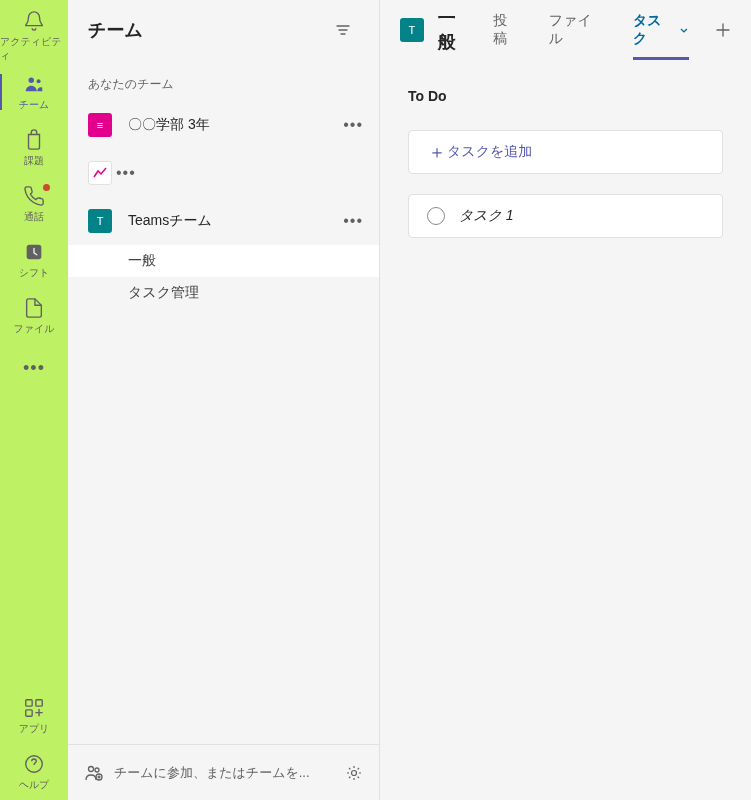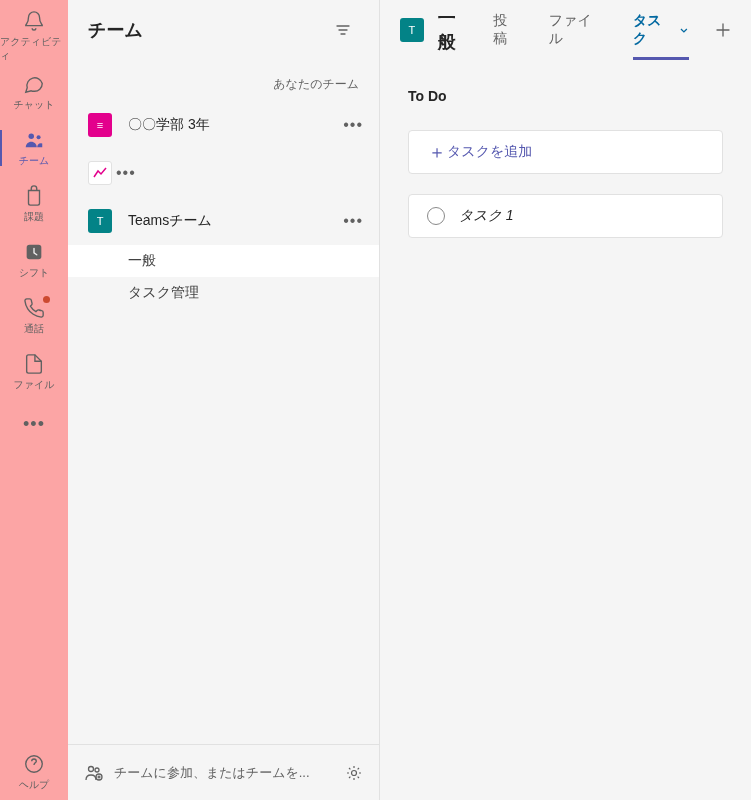--- a/index.html
+++ b/index.html
@@ -1,35 +1,35 @@
 <!DOCTYPE html>
 <html><head>
 <meta charset="utf-8">
 <style>
 * { margin: 0; padding: 0; box-sizing: border-box; font-family: "Segoe UI", -apple-system, sans-serif; }
 body { width: 751px; height: 800px; overflow: hidden; display: flex; background: #f0f0f0; }
 
 
-.app-rail { width: 68px; background: #fca5a5; display: flex; flex-direction: column; align-items: center; padding-top: 8px; }
+.app-rail { width: 68px; background: #bef264; display: flex; flex-direction: column; align-items: center; padding-top: 8px; }
 .rail-item { width: 68px; height: 56px; display: flex; flex-direction: column; align-items: center; justify-content: center; cursor: pointer; position: relative; }
 .rail-item.active::before { content: ""; position: absolute; left: 0; top: 10px; bottom: 10px; width: 2px; background: #5558af; }
 .rail-icon { width: 24px; height: 24px; display: flex; align-items: center; justify-content: center; color: #616161; }
 .rail-item.active .rail-icon { color: #5558af; }
 .rail-label { font-size: 10px; color: #616161; margin-top: 2px; }
 .rail-item.active .rail-label { color: #5558af; }
 .rail-dot { position: absolute; top: 8px; right: 18px; width: 7px; height: 7px; background: #cc4a31; border-radius: 50%; }
 .rail-spacer { flex: 1; }
 .rail-more { width: 68px; height: 48px; display: flex; align-items: center; justify-content: center; cursor: pointer; color: #616161; font-size: 18px; letter-spacing: 1px; }
 
 
 .teams-sidebar { width: 312px; background: #f5f5f5; border-right: 1px solid #e1e1e1; display: flex; flex-direction: column; }
 .sidebar-header { height: 60px; display: flex; align-items: center; justify-content: space-between; padding: 0 20px; }
 .sidebar-title { font-size: 18px; font-weight: 700; color: #252525; }
 .filter-btn { width: 32px; height: 32px; display: flex; align-items: center; justify-content: center; color: #616161; cursor: pointer; }
-.section-label { font-size: 12px; color: #616161; padding: 16px 20px 8px; text-align: right; }
+.section-label { font-size: 12px; color: #616161; padding: 16px 20px 8px; }
 .team-row { height: 48px; display: flex; align-items: center; padding: 0 12px 0 20px; cursor: pointer; }
 .team-avatar { width: 24px; height: 24px; border-radius: 3px; display: flex; align-items: center; justify-content: center; font-size: 11px; color: #fff; flex-shrink: 0; }
 .team-avatar.pink { background: #e3008c; }
 .team-avatar.chart { background: #fff; border: 1px solid #e1e1e1; color: #e3008c; }
 .team-avatar.teal { background: #038387; }
 .team-name { margin-left: 16px; flex: 1; font-size: 14px; color: #252525; }
 .team-more { color: #616161; font-size: 16px; letter-spacing: 1px; padding: 0 4px; }
 .channel-row { height: 32px; display: flex; align-items: center; padding-left: 60px; cursor: pointer; font-size: 14px; color: #424242; }
 .channel-row.active { background: #fff; }
 .sidebar-footer { height: 56px; border-top: 1px solid #e1e1e1; display: flex; align-items: center; padding: 0 16px; color: #616161; }
@@ -63,28 +63,20 @@
   <div id="rail-items">
       <div class="rail-item">
         <span class="rail-icon">
           <svg width="22" height="22" viewBox="0 0 24 24" fill="none" stroke="currentColor" stroke-width="1.5">
             <path d="M6 8a6 6 0 1112 0c0 7 3 7 3 9H3c0-2 3-2 3-9z"></path>
             <path d="M10 20a2 2 0 004 0"></path>
           </svg>
         </span>
         <span class="rail-label">アクティビティ</span>
       </div>
-      <div class="rail-item">
-        <span class="rail-icon">
-          <svg width="22" height="22" viewBox="0 0 24 24" fill="none" stroke="currentColor" stroke-width="1.5">
-            <path d="M21 11.5a8.38 8.38 0 01-9 8.4 8.5 8.5 0 01-3-.5L3 21l1.6-5A8.5 8.5 0 1121 11.5z"></path>
-          </svg>
-        </span>
-        <span class="rail-label">チャット</span>
-      </div>
       <div class="rail-item active">
         <span class="rail-icon">
           <svg width="22" height="22" viewBox="0 0 24 24" fill="currentColor">
             <circle cx="9" cy="8" r="3"></circle>
             <circle cx="17" cy="9" r="2.2"></circle>
             <path d="M3 20c0-3.3 2.7-6 6-6s6 2.7 6 6H3z"></path>
             <path d="M15.5 20c0-2.5 1.3-4.5 4-4.5 1 0 1.5.3 1.5.3V20h-5.5z"></path>
           </svg>
         </span>
         <span class="rail-label">チーム</span>
@@ -93,49 +85,60 @@
         <span class="rail-icon">
           <svg width="22" height="22" viewBox="0 0 24 24" fill="none" stroke="currentColor" stroke-width="1.5">
             <path d="M6 6h12v14a2 2 0 01-2 2H8a2 2 0 01-2-2V6z"></path>
             <path d="M9 6V4a3 3 0 016 0v2"></path>
           </svg>
         </span>
         <span class="rail-label">課題</span>
       </div>
       <div class="rail-item">
         <span class="rail-icon">
+          <svg width="22" height="22" viewBox="0 0 24 24" fill="none" stroke="currentColor" stroke-width="1.5">
+            <path d="M22 16.92v3a2 2 0 01-2.18 2 19.79 19.79 0 01-8.63-3.07 19.5 19.5 0 01-6-6 19.79 19.79 0 01-3.07-8.67A2 2 0 014.11 2h3a2 2 0 012 1.72c.13.96.37 1.9.7 2.81a2 2 0 01-.45 2.11L8.09 9.91a16 16 0 006 6l1.27-1.27a2 2 0 012.11-.45c.91.33 1.85.57 2.81.7A2 2 0 0122 16.92z"></path>
+          </svg>
+        </span>
+        <span class="rail-label">通話</span>
+        <span class="rail-dot"></span>
+      </div>
+      <div class="rail-item">
+        <span class="rail-icon">
           <svg width="22" height="22" viewBox="0 0 24 24" fill="currentColor">
             <rect x="4" y="4" width="16" height="16" rx="3"></rect>
             <path d="M12 8v5l3 2" stroke="#ebebeb" stroke-width="1.5" fill="none" stroke-linecap="round"></path>
           </svg>
         </span>
         <span class="rail-label">シフト</span>
       </div>
       <div class="rail-item">
         <span class="rail-icon">
           <svg width="22" height="22" viewBox="0 0 24 24" fill="none" stroke="currentColor" stroke-width="1.5">
-            <path d="M22 16.92v3a2 2 0 01-2.18 2 19.79 19.79 0 01-8.63-3.07 19.5 19.5 0 01-6-6 19.79 19.79 0 01-3.07-8.67A2 2 0 014.11 2h3a2 2 0 012 1.72c.13.96.37 1.9.7 2.81a2 2 0 01-.45 2.11L8.09 9.91a16 16 0 006 6l1.27-1.27a2 2 0 012.11-.45c.91.33 1.85.57 2.81.7A2 2 0 0122 16.92z"></path>
-          </svg>
-        </span>
-        <span class="rail-label">通話</span>
-        <span class="rail-dot"></span>
-      </div>
-      <div class="rail-item">
-        <span class="rail-icon">
-          <svg width="22" height="22" viewBox="0 0 24 24" fill="none" stroke="currentColor" stroke-width="1.5">
             <path d="M13 2H6a2 2 0 00-2 2v16a2 2 0 002 2h12a2 2 0 002-2V9l-7-7z"></path>
             <path d="M13 2v7h7"></path>
           </svg>
         </span>
         <span class="rail-label">ファイル</span>
       </div>
     </div>
   <div class="rail-more">•••</div>
   <div class="rail-spacer"></div>
   <div id="rail-bottom">
+      <div class="rail-item">
+        <span class="rail-icon">
+          <svg width="22" height="22" viewBox="0 0 24 24" fill="none" stroke="currentColor" stroke-width="1.5">
+            <rect x="3" y="3" width="7" height="7" rx="1"></rect>
+            <rect x="14" y="3" width="7" height="7" rx="1"></rect>
+            <rect x="3" y="14" width="7" height="7" rx="1"></rect>
+            <path d="M17.5 13v8M13.5 17h8"></path>
+          </svg>
+        </span>
+        <span class="rail-label">アプリ</span>
+      </div>
       <div class="rail-item">
         <span class="rail-icon">
           <svg width="22" height="22" viewBox="0 0 24 24" fill="none" stroke="currentColor" stroke-width="1.5">
             <circle cx="12" cy="12" r="9"></circle>
             <path d="M9.5 9a2.5 2.5 0 115 0c0 1.5-2.5 2-2.5 4M12 17h.01"></path>
           </svg>
         </span>
         <span class="rail-label">ヘルプ</span>
       </div>
     </div>

